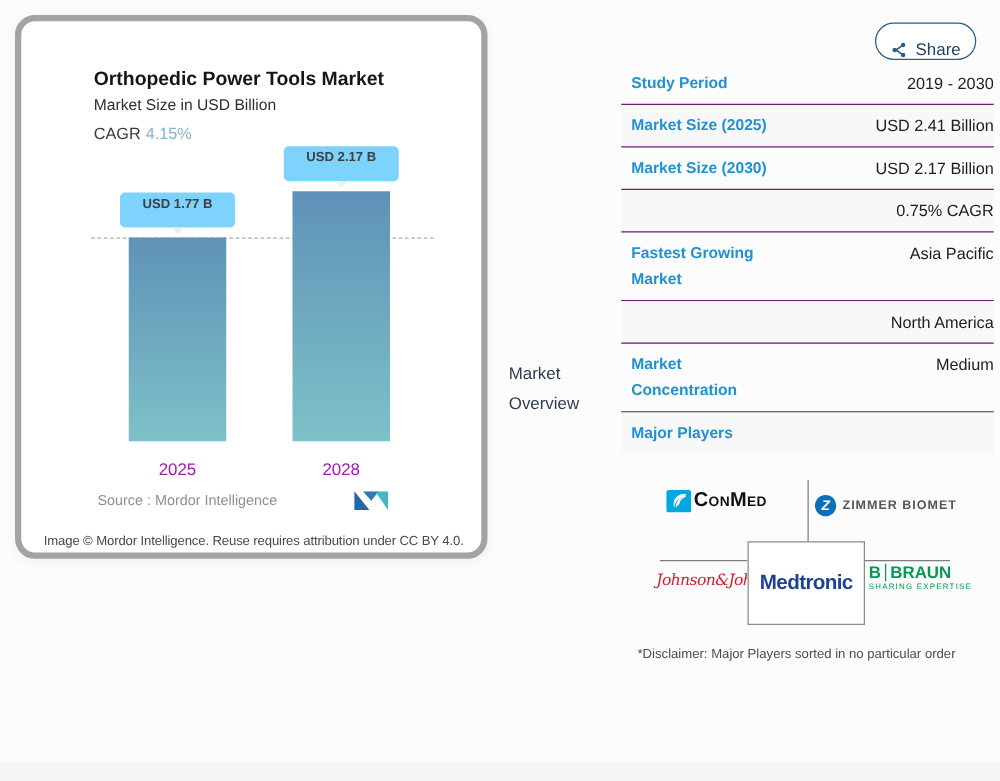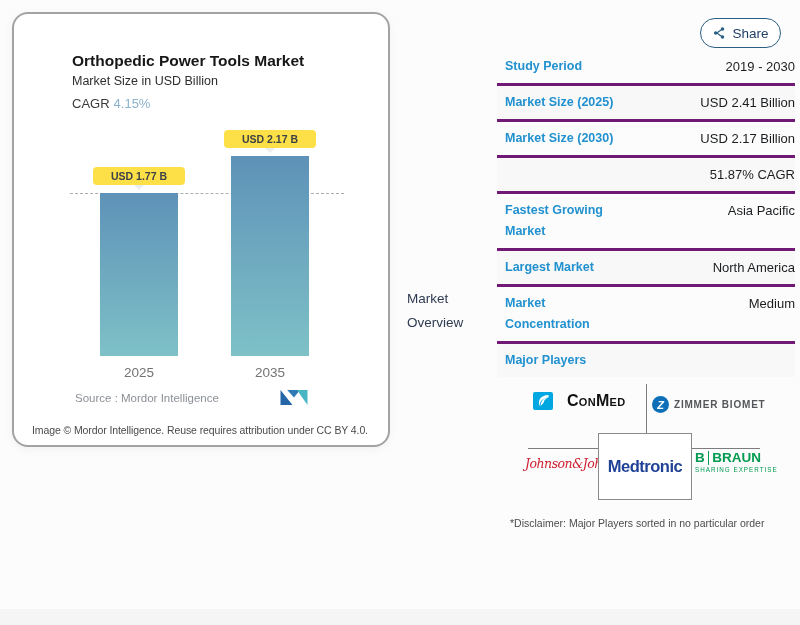--- a/index.html
+++ b/index.html
@@ -9,83 +9,83 @@
     background:#fcfcfc;
     position:relative;
     overflow:hidden;
     color:#1c1c1c;
   }
   .footer-strip { position:absolute; left:0; bottom:0; width:800px; height:16px; background:#f5f5f5; }
 
   
   .card {
     position:absolute; left:12px; top:12px; width:378px; height:435px;
-    background:#ffffff; border:2px solid #a3a3a3; border-radius:16px;
+    background:#ffffff; border:5px solid #a3a3a3; border-radius:16px;
     box-shadow:0 2px 10px rgba(0,0,0,0.05);
   }
   .card-title { position:absolute; left:58px; top:38px; font-size:15.5px; font-weight:bold; color:#171717; }
   .card-subtitle { position:absolute; left:58px; top:60px; font-size:12.5px; color:#2e2e2e; }
   .cagr-line { position:absolute; left:58px; top:82px; font-size:13px; color:#3a3a3a; }
   .cagr-value { color:#8ab2ce; margin-left:4px; }
 
   .bar { position:absolute; bottom:89px; width:78px; }
   .bar-0 { left:86px; }
   .bar-1 { left:217px; }
   .bar-badge {
-    position:absolute; width:92px; height:18px; background:#fde047; border-radius:4px;
+    position:absolute; width:92px; height:28px; background:#7dd3fc; border-radius:4px;
     font-size:10.5px; font-weight:bold; color:#3c4146; text-align:center; line-height:18px;
   }
   .bar-badge::after {
     content:""; position:absolute; left:50%; bottom:-5px; margin-left:-5px;
     border-left:5px solid transparent; border-right:5px solid transparent; border-top:5px solid #e9edee;
   }
   .badge-0 { left:79px; }
   .badge-1 { left:210px; }
   .ref-line { position:absolute; left:56px; width:274px; height:0; border-top:1.5px dashed #a9aeb4; }
-  .xlabel { position:absolute; top:351px; width:78px; text-align:center; font-size:13.5px; color:#737373; }
+  .xlabel { position:absolute; top:351px; width:78px; text-align:center; font-size:13.5px; color:#a21caf; }
   .xlabel-0 { left:86px; }
   .xlabel-1 { left:217px; }
 
   .source-row { position:absolute; left:61px; top:378px; font-size:11.5px; color:#8b9096; }
   .mordor-logo { position:absolute; left:266px; top:376px; }
   .attribution { position:absolute; left:18px; top:410px; font-size:10.5px; color:#4a4a4a; letter-spacing:-0.1px; }
 
   
   .share-btn {
     position:absolute; left:700px; top:18px; width:81px; height:30px;
     border:1.4px solid #2a5f83; border-radius:16px; background:#fff;
-    display:flex; align-items:center; justify-content:center; gap:6px;
+    display:flex; align-items:flex-end; justify-content:center; gap:6px;
     cursor:pointer;
   }
   .share-btn span { font-size:13.5px; color:#1f3f63; }
 
   
   .section-label { position:absolute; left:407px; top:287px; width:80px; font-size:13.5px; line-height:24px; color:#2f3b52; }
 
   
   .ov-table { position:absolute; left:497px; top:50px; width:298px; }
-  .ov-row { display:flex; border-bottom:3px solid #701a75; padding:6px 0; }
+  .ov-row { display:flex; border-bottom:1px solid #701a75; padding:6px 0; }
   .ov-row:nth-child(even) { background:#f8f8f9; }
   .ov-row:last-child { border-bottom:none; }
   .ov-label { flex:0 0 122px; padding-left:8px; font-size:12.5px; font-weight:bold; color:#2191cf; line-height:21px; }
   .ov-value { flex:1; padding-left:9px; font-size:13px; color:#1b1d1f; line-height:21px;text-align:right; }
 
   
   .logos { position:absolute; left:497px; top:370px; width:298px; height:148px; }
   .v-line { position:absolute; left:149px; top:14px; width:1px; height:49px; background:#7d7d7d; }
   .h-line-left { position:absolute; left:31px; top:78px; width:70px; height:1px; background:#7d7d7d; }
   .h-line-right { position:absolute; left:195px; top:78px; width:68px; height:1px; background:#7d7d7d; }
   .medtronic-box {
     position:absolute; left:101px; top:63px; width:94px; height:67px;
     background:#fff; border:1px solid #8a8a8a;
     display:flex; align-items:center; justify-content:center;
   }
   .medtronic-text { font-size:16.5px; font-weight:bold; color:#1f4196; letter-spacing:-0.5px; }
 
-  .conmed { position:absolute; left:36px; top:22px; display:flex; gap:14px; }
+  .conmed { position:absolute; left:36px; top:22px; display:flex; gap:2px; }
   .conmed-text { font-size:16px; font-weight:bold; color:#111; font-variant:small-caps; letter-spacing:0.3px; }
 
   .zimmer { position:absolute; left:155px; top:26px; display:flex; align-items:center; gap:5px; }
   .zimmer-circle { width:17px; height:17px; border-radius:50%; background:#0d6fb8; color:#fff; font-size:11px; font-style:italic; font-weight:bold; display:flex; align-items:center; justify-content:center; }
   .zimmer-text { font-size:10px; font-weight:bold; color:#54565a; letter-spacing:0.8px; }
 
   .jnj { position:absolute; left:28px; top:86px; font-family:"DejaVu Serif", serif; font-style:italic; font-size:12.5px; color:#cf2030; white-space:nowrap; letter-spacing:-0.5px; }
 
   .bbraun { position:absolute; left:198px; top:80px; color:#009a50; }
   .bbraun-main { font-size:13.5px; font-weight:bold; display:flex; align-items:center; gap:3px; }
@@ -119,21 +119,21 @@
 
   <div class="ref-line" style="bottom: 251px;"></div>
 
   <div class="bar bar-0" style="height: 163px; background: linear-gradient(rgb(94, 146, 184), rgb(126, 193, 199));"></div>
   <div class="bar bar-1" style="height: 200px; background: linear-gradient(rgb(94, 146, 184), rgb(126, 193, 199));"></div>
 
   <div class="bar-badge badge-0" style="bottom: 260px;">USD 1.77 B</div>
   <div class="bar-badge badge-1" style="bottom: 297px;">USD 2.17 B</div>
 
   <div class="xlabel xlabel-0">2025</div>
-  <div class="xlabel xlabel-1">2035</div>
+  <div class="xlabel xlabel-1">2028</div>
 
   <div class="source-row">Source :  Mordor Intelligence</div>
   <svg class="mordor-logo" width="28" height="15" viewBox="0 0 18 10">
     <polygon points="0,10 0,0 8,10" fill="#2566a8"></polygon>
     <polygon points="4.5,0 9,5 13,0" fill="#2f79b5"></polygon>
     <polygon points="11,0 18,0 18,10" fill="#47b5c4"></polygon>
   </svg>
   <div class="attribution">Image © Mordor Intelligence. Reuse requires attribution under CC BY 4.0.</div>
 </div>
 
@@ -146,28 +146,27 @@
   </div>
   <div class="ov-row">
     <div class="ov-label">Market Size (2025)</div>
     <div class="ov-value">USD 2.41 Billion</div>
   </div>
   <div class="ov-row">
     <div class="ov-label">Market Size (2030)</div>
     <div class="ov-value">USD 2.17 Billion</div>
   </div>
   <div class="ov-row">
-    <div class="ov-value">51.87% CAGR</div>
+    <div class="ov-value">0.75% CAGR</div>
   </div>
   <div class="ov-row">
     <div class="ov-label">Fastest Growing Market</div>
     <div class="ov-value">Asia Pacific</div>
   </div>
   <div class="ov-row">
-    <div class="ov-label">Largest Market</div>
     <div class="ov-value">North America</div>
   </div>
   <div class="ov-row">
     <div class="ov-label">Market Concentration</div>
     <div class="ov-value">Medium</div>
   </div>
   <div class="ov-row">
     <div class="ov-label">Major Players</div>
     <div class="ov-value"></div>
   </div>

